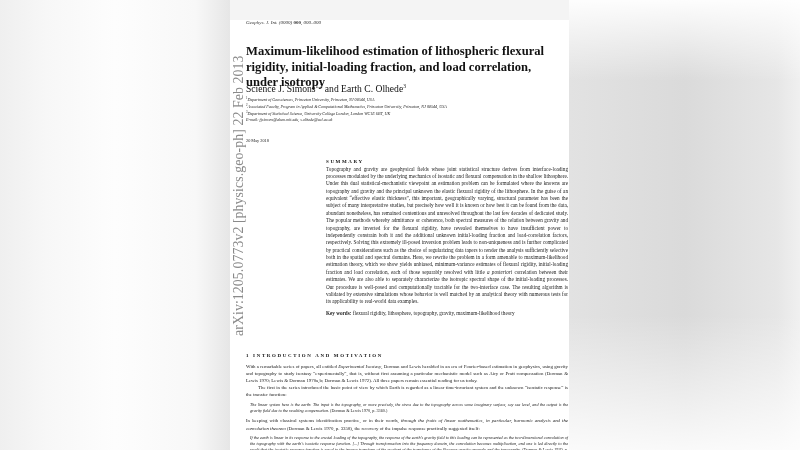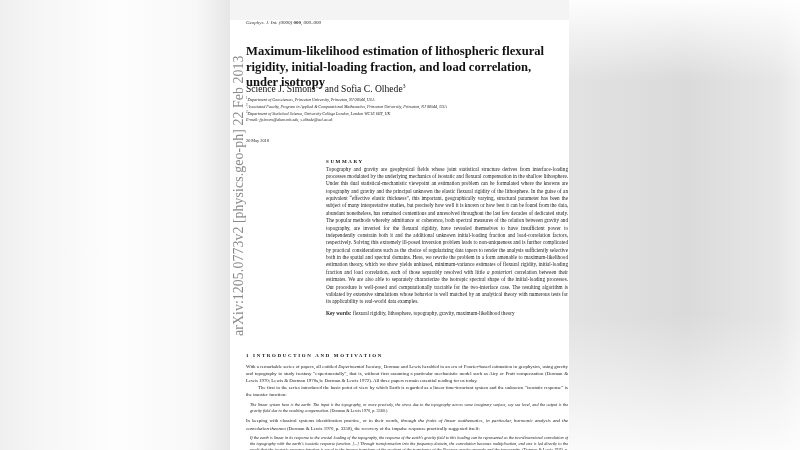--- a/index.html
+++ b/index.html
@@ -92,21 +92,21 @@
   <div class="journal-header">
     <span>Geophys. J. Int.</span>
     <span>(0000)</span>
     <b>000</b><span>,</span>
     <span>000–000</span>
   </div>
 
   <div class="title">Maximum-likelihood estimation of lithospheric flexural rigidity, initial-loading fraction, and load correlation, under isotropy</div>
 
   <div class="authors">
-    <span>Science J. Simons</span><sup>1,2</sup><span> and </span><span>Sofia C. Olhede</span><sup>3</sup>
+    <span>Science J. Simons</span><sup>1,2</sup><span> and </span><span>Earth C. Olhede</span><sup>3</sup>
   </div>
 
   <div class="affils">
     <div><sup>1</sup><span>Department of Geosciences, Princeton University, Princeton, NJ 08544, USA</span></div>
     <div><sup>2</sup><span>Associated Faculty, Program in Applied &amp; Computational Mathematics, Princeton University, Princeton, NJ 08544, USA</span></div>
     <div><sup>3</sup><span>Department of Statistical Science, University College London, London WC1E 6BT, UK</span></div>
     <div>E-mail: fjsimons@alum.mit.edu, s.olhede@ucl.ac.uk</div>
   </div>
 
   <div class="date">20 May 2018</div>

